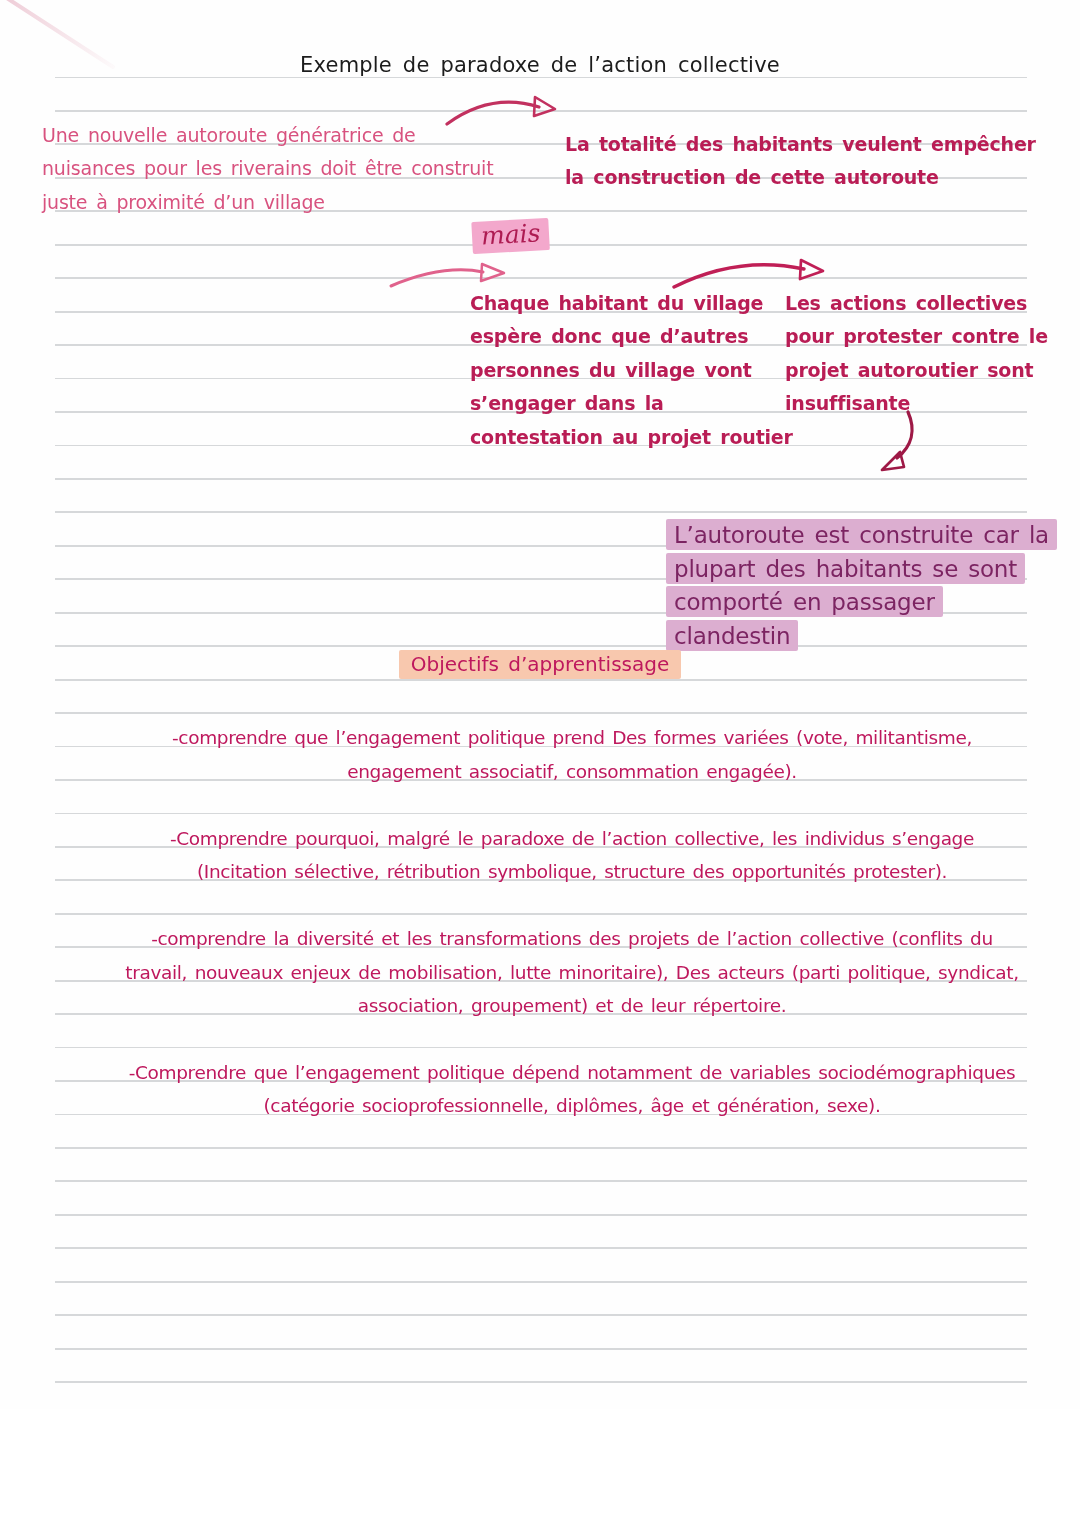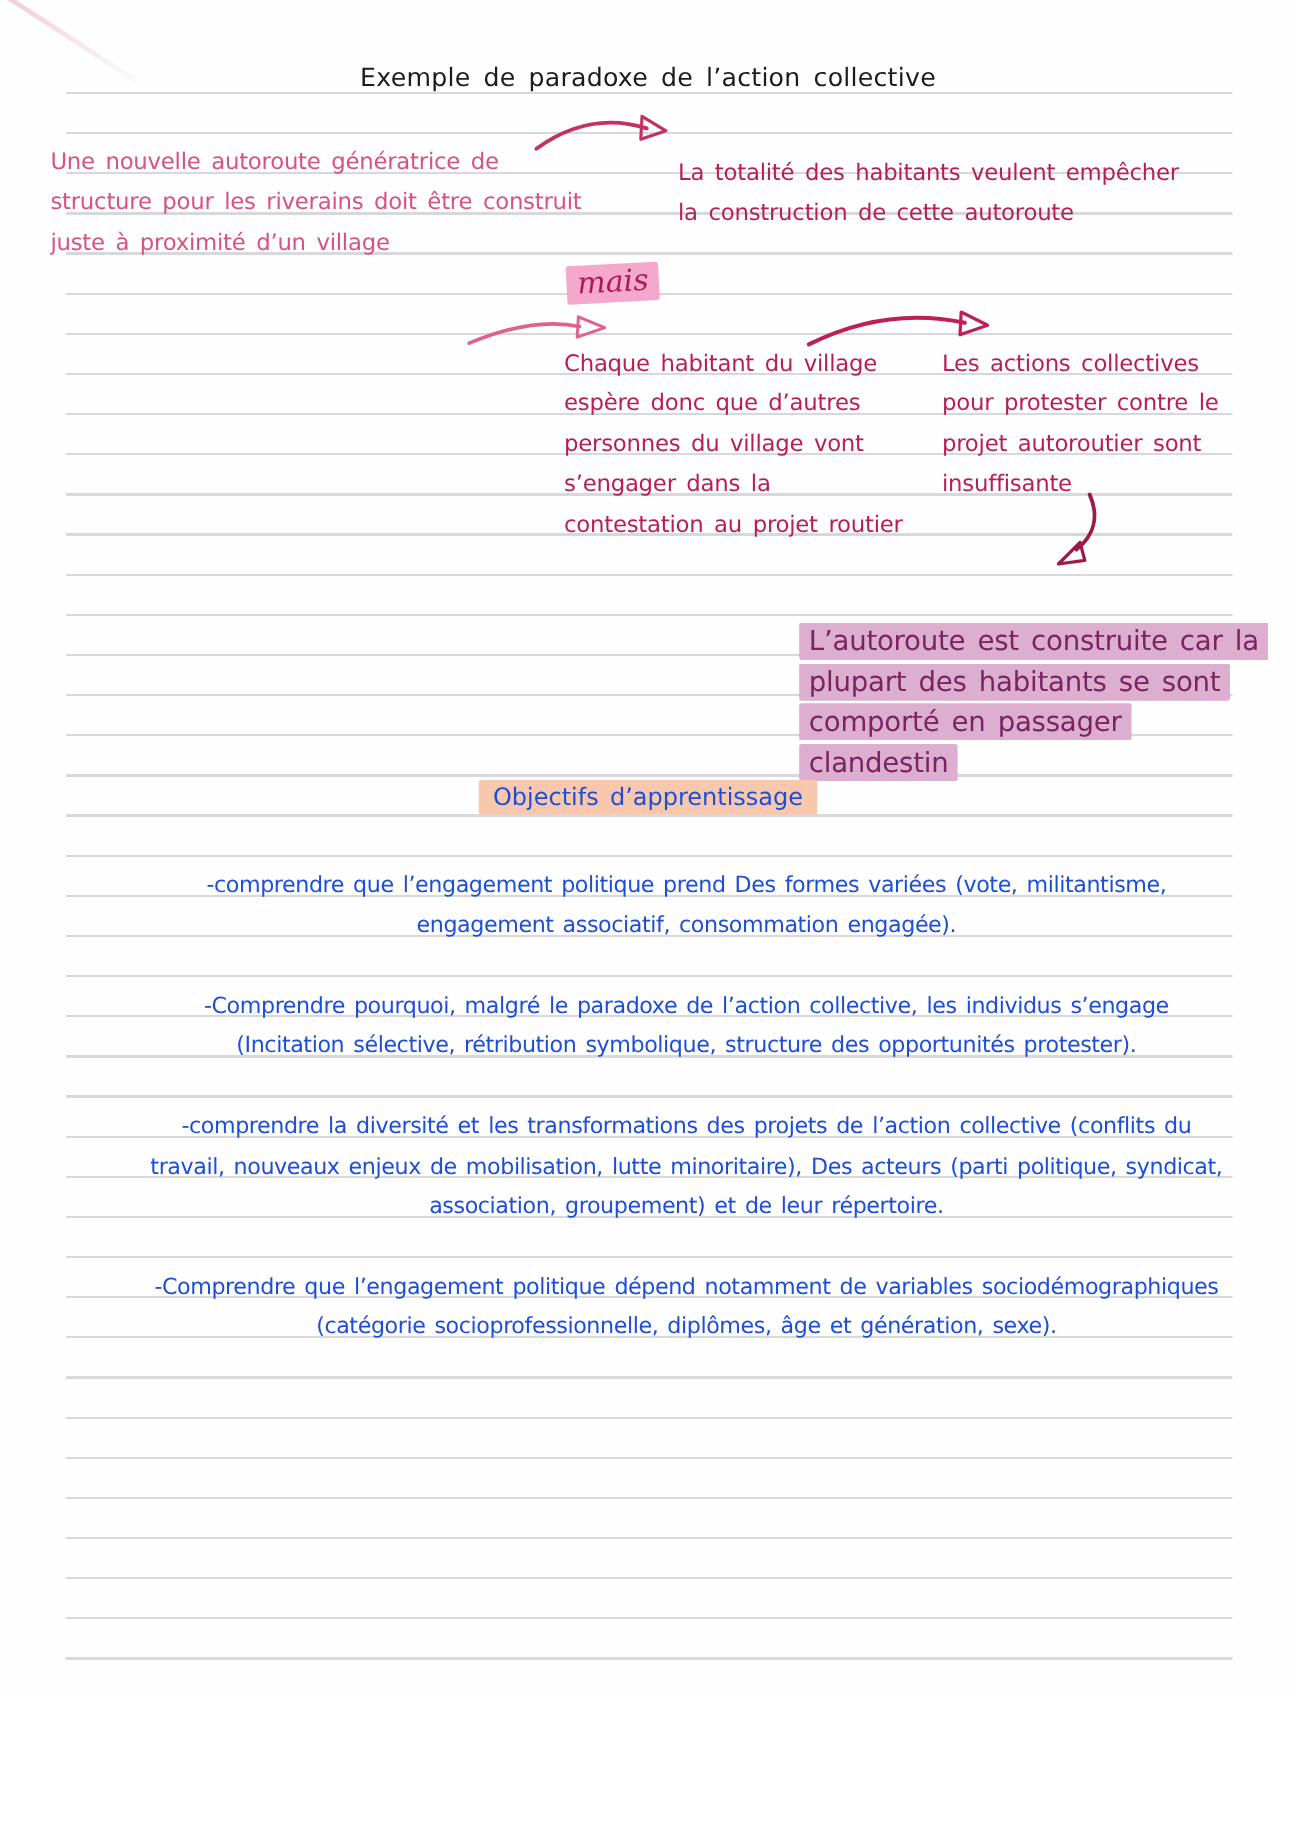--- a/index.html
+++ b/index.html
@@ -26,23 +26,23 @@
   .title{
     position:absolute;top:53px;left:0;width:1080px;text-align:center;
     font-size:21px;color:#1c1c1c;letter-spacing:0.2px;word-spacing:4px;
   }
   .note-text{
     position:absolute;
     font-size:19px;line-height:33.45px;
     white-space:pre-line;letter-spacing:-0.2px;word-spacing:3px;
   }
   .pink{color:#d8527f;}
-  .crimson{color:#b91d55;}
+  .crimson{color:#b91d55;font-weight:bold;}
   .purple{color:#7c2462;}
-  .orange{color:#1d4ed8;}
+  .orange{color:#be185d;}
   .mais{
     position:absolute;left:472px;top:220px;
     font-family:"DejaVu Serif",serif;font-style:italic;
     font-size:25px;color:#ad1b52;transform:rotate(-3deg);
   }
   .hl-pink{background:#f3a8cc;padding:0 9px 3px;border-radius:2px;}
   .hl-purple{
     background:#dcaed0;padding:3px 8px 2px;border-radius:2px;
     box-decoration-break:clone;-webkit-box-decoration-break:clone;
   }
@@ -87,21 +87,21 @@
     <path d="M4 34 Q 68 2 134 16" fill="none" stroke="#c01f56" stroke-width="3.4" stroke-linecap="round"></path>
     <path d="M131 7 L153 18 L130 26 Z" fill="none" stroke="#c01f56" stroke-width="2.7" stroke-linejoin="round"></path>
   </svg>
 
   <svg class="arrow" style="left:866px;top:408px" width="66" height="72" viewBox="0 0 66 72">
     <path d="M42 4 C 50 22 46 38 31 50" fill="none" stroke="#9e1946" stroke-width="3.2" stroke-linecap="round"></path>
     <path d="M34 44 L16 62 L38 59 Z" fill="none" stroke="#9e1946" stroke-width="2.7" stroke-linejoin="round"></path>
   </svg>
 
   <div class="note-text pink" style="left:42px;top:119px;width:500px">Une nouvelle autoroute génératrice de
-structure pour les riverains doit être construit
+nuisances pour les riverains doit être construit
 juste à proximité d’un village</div>
 
   <div class="note-text crimson" style="left:565px;top:128px;width:490px">La totalité des habitants veulent empêcher
 la construction de cette autoroute</div>
 
   <div class="mais">
     <span class="hl-pink">mais</span>
   </div>
 
 

